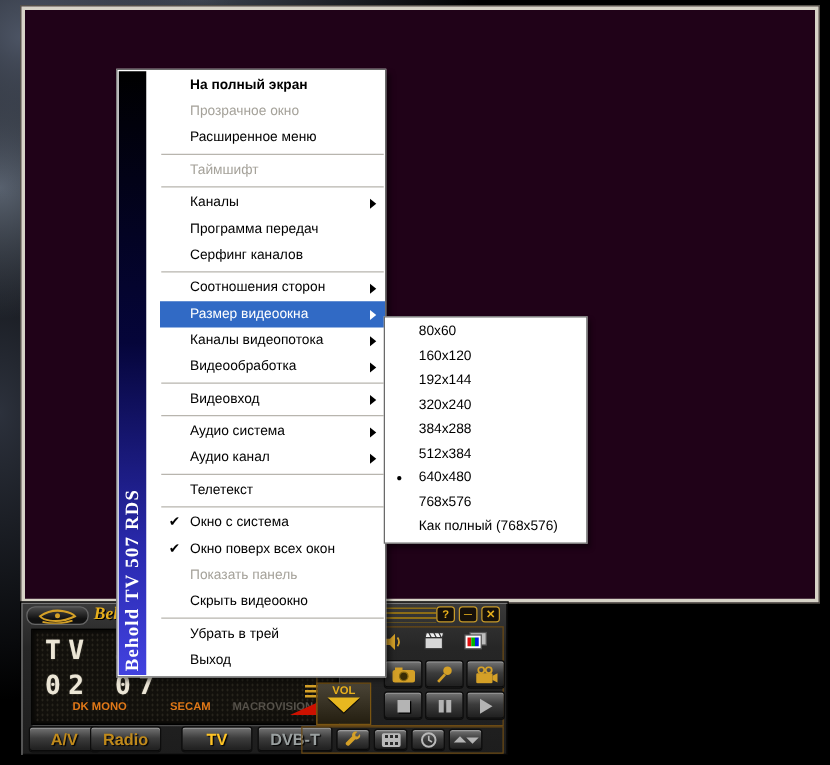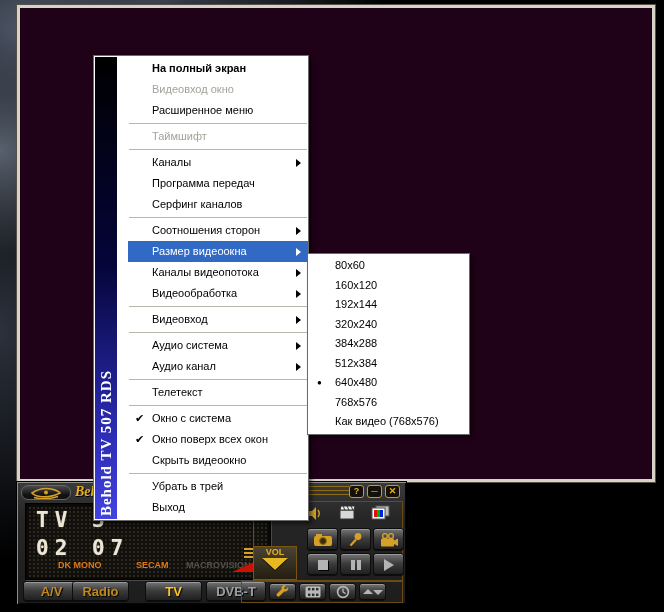--- a/index.html
+++ b/index.html
@@ -242,21 +242,21 @@
       <span class="d"></span>
     </button>
   </div>
 
   <div class="menu">
     <div class="banner">
       <span class="banner-text">Behold TV 507 RDS</span>
     </div>
     <div class="menu-items">
       <div class="mi bold"><span>На полный экран</span></div>
-      <div class="mi dis"><span>Видеовход окно</span></div>
+      <div class="mi dis"><span>Прозрачное окно</span></div>
       <div class="mi"><span>Расширенное меню</span></div>
       <div class="sep"></div>
       <div class="mi dis"><span>Таймшифт</span></div>
       <div class="sep"></div>
       <div class="mi"><span>Каналы</span><span class="arrow"></span></div>
       <div class="mi"><span>Программа передач</span></div>
       <div class="mi"><span>Серфинг каналов</span></div>
       <div class="sep"></div>
       <div class="mi"><span>Соотношения сторон</span><span class="arrow"></span></div>
       <div class="mi hl"><span>Размер видеоокна</span><span class="arrow"></span></div>
@@ -265,32 +265,33 @@
       <div class="sep"></div>
       <div class="mi"><span>Видеовход</span><span class="arrow"></span></div>
       <div class="sep"></div>
       <div class="mi"><span>Аудио система</span><span class="arrow"></span></div>
       <div class="mi"><span>Аудио канал</span><span class="arrow"></span></div>
       <div class="sep"></div>
       <div class="mi"><span>Телетекст</span></div>
       <div class="sep"></div>
       <div class="mi"><span class="check">✔</span><span>Окно с система</span></div>
       <div class="mi"><span class="check">✔</span><span>Окно поверх всех окон</span></div>
+      <div class="mi dis"><span>Показать панель</span></div>
       <div class="mi"><span>Скрыть видеоокно</span></div>
       <div class="sep"></div>
       <div class="mi"><span>Убрать в трей</span></div>
       <div class="mi"><span>Выход</span></div>
     </div>
   </div>
 
   <div class="submenu">
     <div class="smi"><span>80x60</span></div>
     <div class="smi"><span>160x120</span></div>
     <div class="smi"><span>192x144</span></div>
     <div class="smi"><span>320x240</span></div>
     <div class="smi"><span>384x288</span></div>
     <div class="smi"><span>512x384</span></div>
     <div class="smi"><span class="bullet">●</span><span>640x480</span></div>
     <div class="smi"><span>768x576</span></div>
-    <div class="smi"><span>Как видео (768x576)</span></div>
+    <div class="smi"><span>Как полный (768x576)</span></div>
   </div>
 
 </div>
 
 </body></html>

